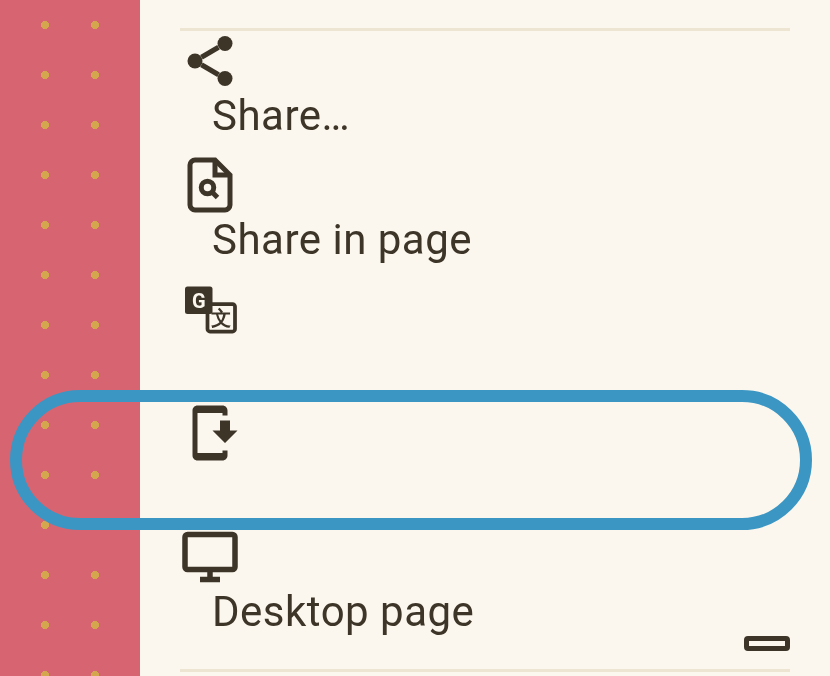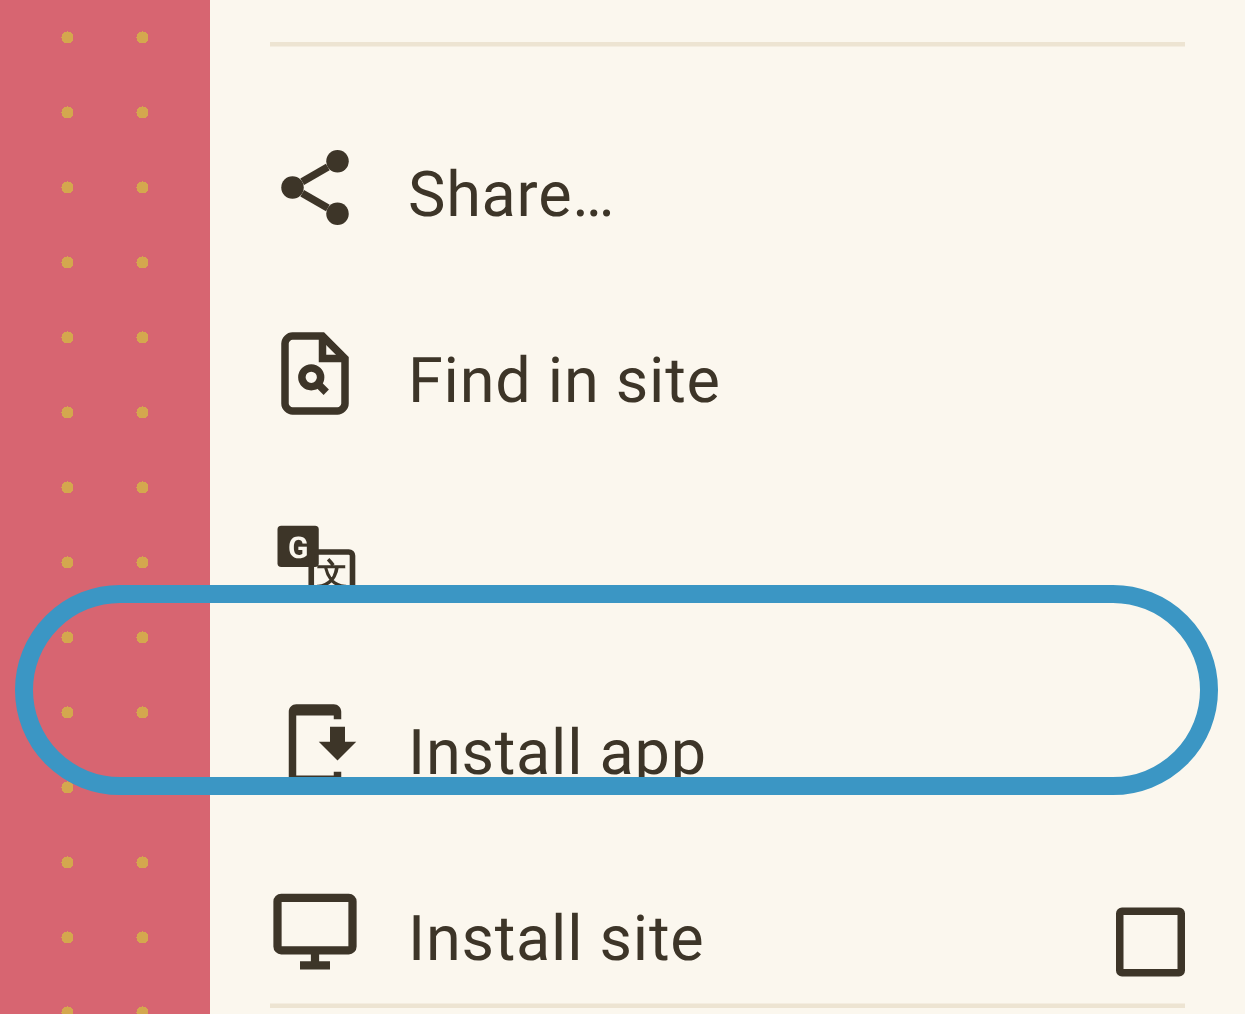--- a/index.html
+++ b/index.html
@@ -40,24 +40,25 @@
       margin: 0 40px;
     }
     .menu-divider.top {
       margin-top: 28px;
     }
     .menu-divider.bottom {
       margin-top: 18px;
     }
     .menu-item {
       display: flex;
-      align-items: flex-end;
+      align-items: flex-start;
       height: 124px;
       padding: 0 40px;
       position: relative;
+      flex-direction: column;
     }
     .menu-icon {
       width: 60px;
       height: 60px;
       flex-shrink: 0;
       display: flex;
       align-items: center;
       justify-content: center;
     }
     .menu-label {
@@ -114,53 +115,52 @@
 
   <div class="menu-item">
     <span class="menu-icon">
       <svg viewBox="0 0 24 24" fill="none" stroke="#3d3528" stroke-width="2">
         <path d="M14 2 H6 C5 2 4 3 4 4 V20 C4 21 5 22 6 22 H18 C19 22 20 21 20 20 V8 Z" fill="none"></path>
         <path d="M14 2 V8 H20" fill="none"></path>
         <circle cx="11" cy="13" r="2.5" fill="none"></circle>
         <path d="M13 15 L15 17"></path>
       </svg>
     </span>
-    <span class="menu-label">Find in site</span>
+    <span class="menu-label">Share in page</span>
   </div>
 
   <div class="menu-item">
     <span class="menu-icon">
       <svg viewBox="0 0 24 24" fill="#3d3528">
         <rect x="2" y="3" width="11" height="11" rx="1" fill="#3d3528"></rect>
         <text x="7.5" y="11.5" font-size="8" fill="#fbf7ee" text-anchor="middle" font-weight="bold">G</text>
         <rect x="11" y="10" width="11" height="11" rx="1" fill="none" stroke="#3d3528" stroke-width="1.5"></rect>
         <text x="16.5" y="18.5" font-size="8" fill="#3d3528" text-anchor="middle" font-weight="bold">文</text>
       </svg>
     </span>
   </div>
 
   <div class="menu-item">
     <span class="menu-icon">
       <svg viewBox="0 0 24 24" fill="#3d3528">
         <path d="M17 1 H7 C5.9 1 5 1.9 5 3 V21 C5 22.1 5.9 23 7 23 H17 C18.1 23 19 22.1 19 21 V19 H17 V20 H7 V4 H17 V5 H19 V3 C19 1.9 18.1 1 17 1 Z"></path>
         <path d="M16 7 V11 H13 L18 16 L23 11 H20 V7 Z"></path>
       </svg>
     </span>
-    <span class="menu-label">Install app</span>
   </div>
 
   <div class="menu-item">
     <span class="menu-icon">
       <svg viewBox="0 0 24 24" fill="none" stroke="#3d3528" stroke-width="2.2">
         <rect x="2" y="3" width="20" height="14" rx="1"></rect>
         <path d="M8 21 H16"></path>
         <path d="M12 17 V21"></path>
       </svg>
     </span>
-    <span class="menu-label">Install site</span>
+    <span class="menu-label">Desktop page</span>
     <span class="menu-checkbox"></span>
   </div>
 
   <div class="menu-divider bottom"></div>
 
 </div>
 
 <div class="highlight-ring"></div>
 
 </body></html>

